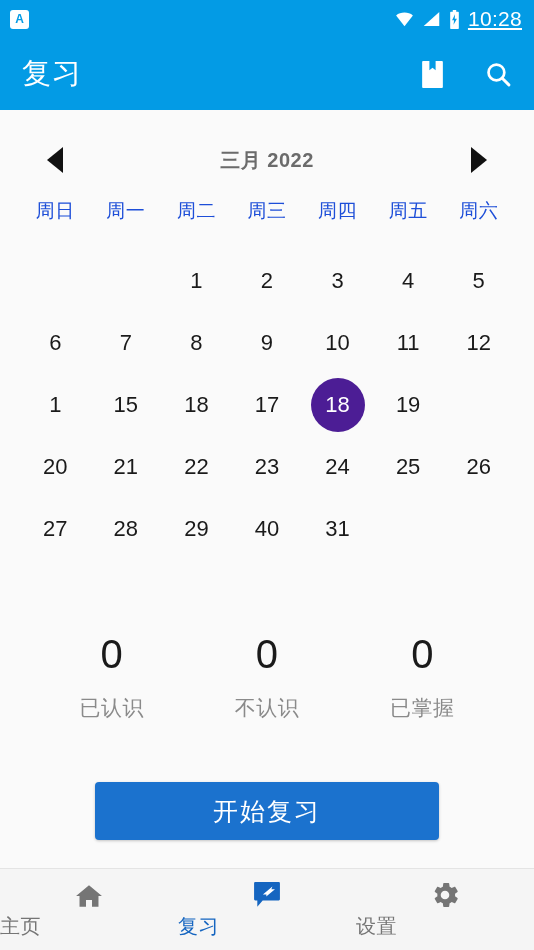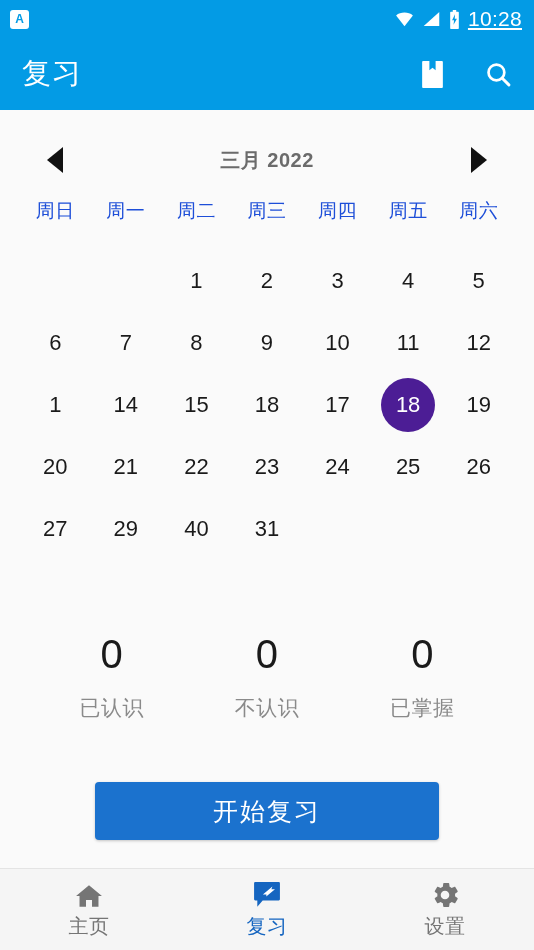--- a/index.html
+++ b/index.html
@@ -87,21 +87,21 @@
     font-family:inherit; box-shadow:0 1px 3px rgba(0,0,0,.22);
   }
 
   
   .bottomnav {
     flex:0 0 82px; height:82px; background:#F5F5F5;
     border-top:1px solid #e4e4e4;
     display:grid; grid-template-columns:repeat(3,1fr); align-items:center;
   }
   .nav-item {
-    display:flex; flex-direction:column; align-items:center; justify-content:center;
+    display:flex; flex-direction:column; justify-content:center;
     gap:4px; cursor:pointer; height:100%;
   }
   .nav-lbl { font-size:20px; color:#757575; letter-spacing:.5px; }
   .nav-item.active .nav-lbl { color:#1565C0; }
   .nav-ico { height:30px; display:flex; align-items:flex-end; justify-content:center; }
 </style>
 </head>
 <body>
 
 <div class="phone">
@@ -216,23 +216,20 @@
           </div>
           <div class="day">
             <div class="day-in">12</div>
           </div>
         </div>
         <div class="week-row">
           <div class="day">
             <div class="day-in">1</div>
           </div>
           <div class="day">
-            <div class="day-in">14</div>
-          </div>
-          <div class="day">
             <div class="day-in">15</div>
           </div>
           <div class="day">
             <div class="day-in">18</div>
           </div>
           <div class="day">
             <div class="day-in">17</div>
           </div>
           <div class="day sel">
             <div class="day-in">18</div>
@@ -260,20 +257,23 @@
           <div class="day">
             <div class="day-in">25</div>
           </div>
           <div class="day">
             <div class="day-in">26</div>
           </div>
         </div>
         <div class="week-row">
           <div class="day">
             <div class="day-in">27</div>
+          </div>
+          <div class="day">
+            <div class="day-in">28</div>
           </div>
           <div class="day">
             <div class="day-in">29</div>
           </div>
           <div class="day">
             <div class="day-in">40</div>
           </div>
           <div class="day">
             <div class="day-in">31</div>
           </div>

